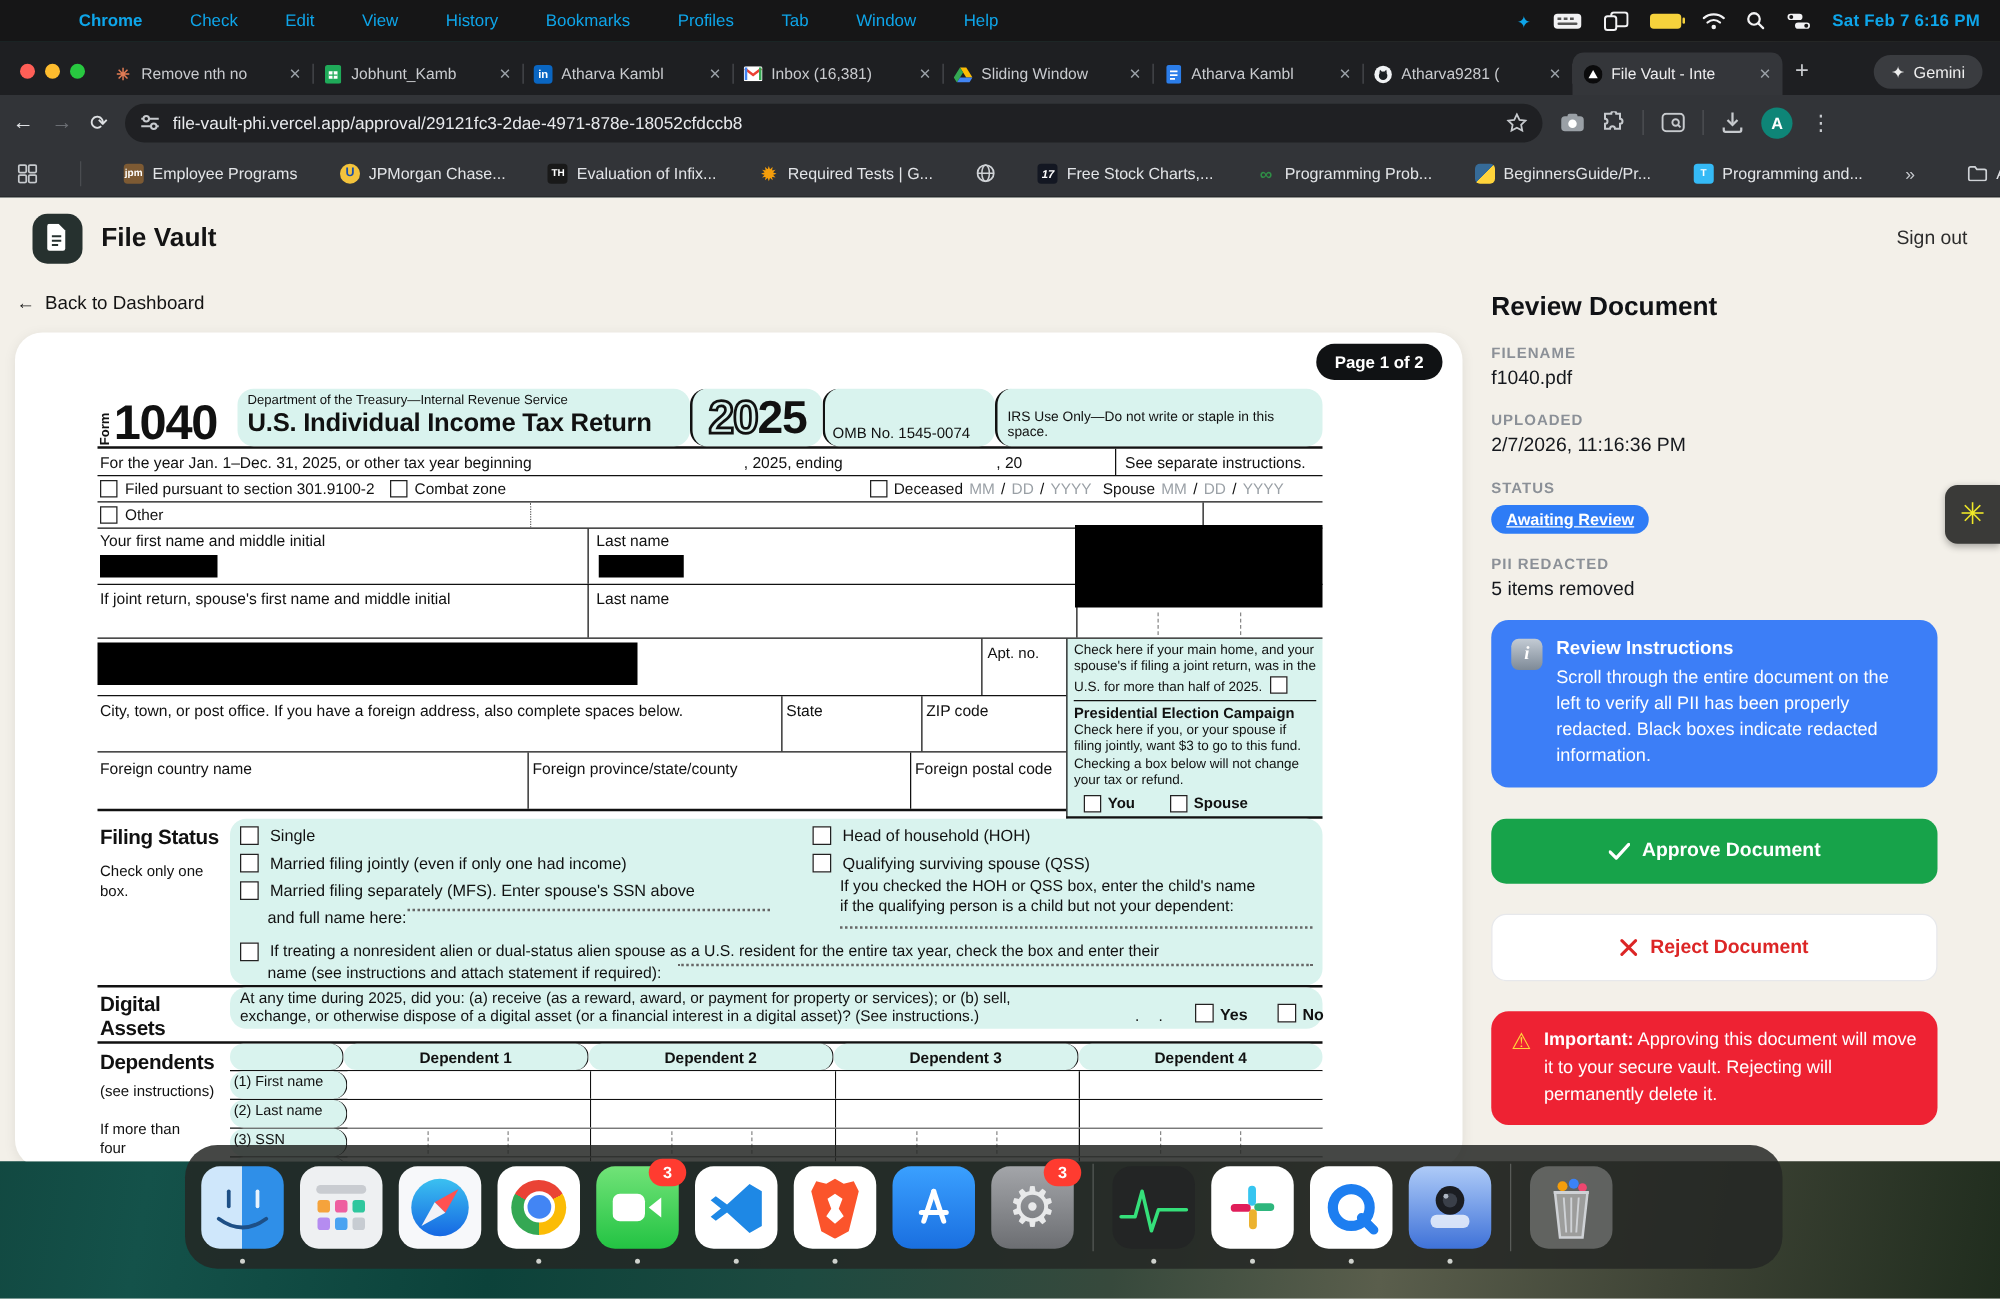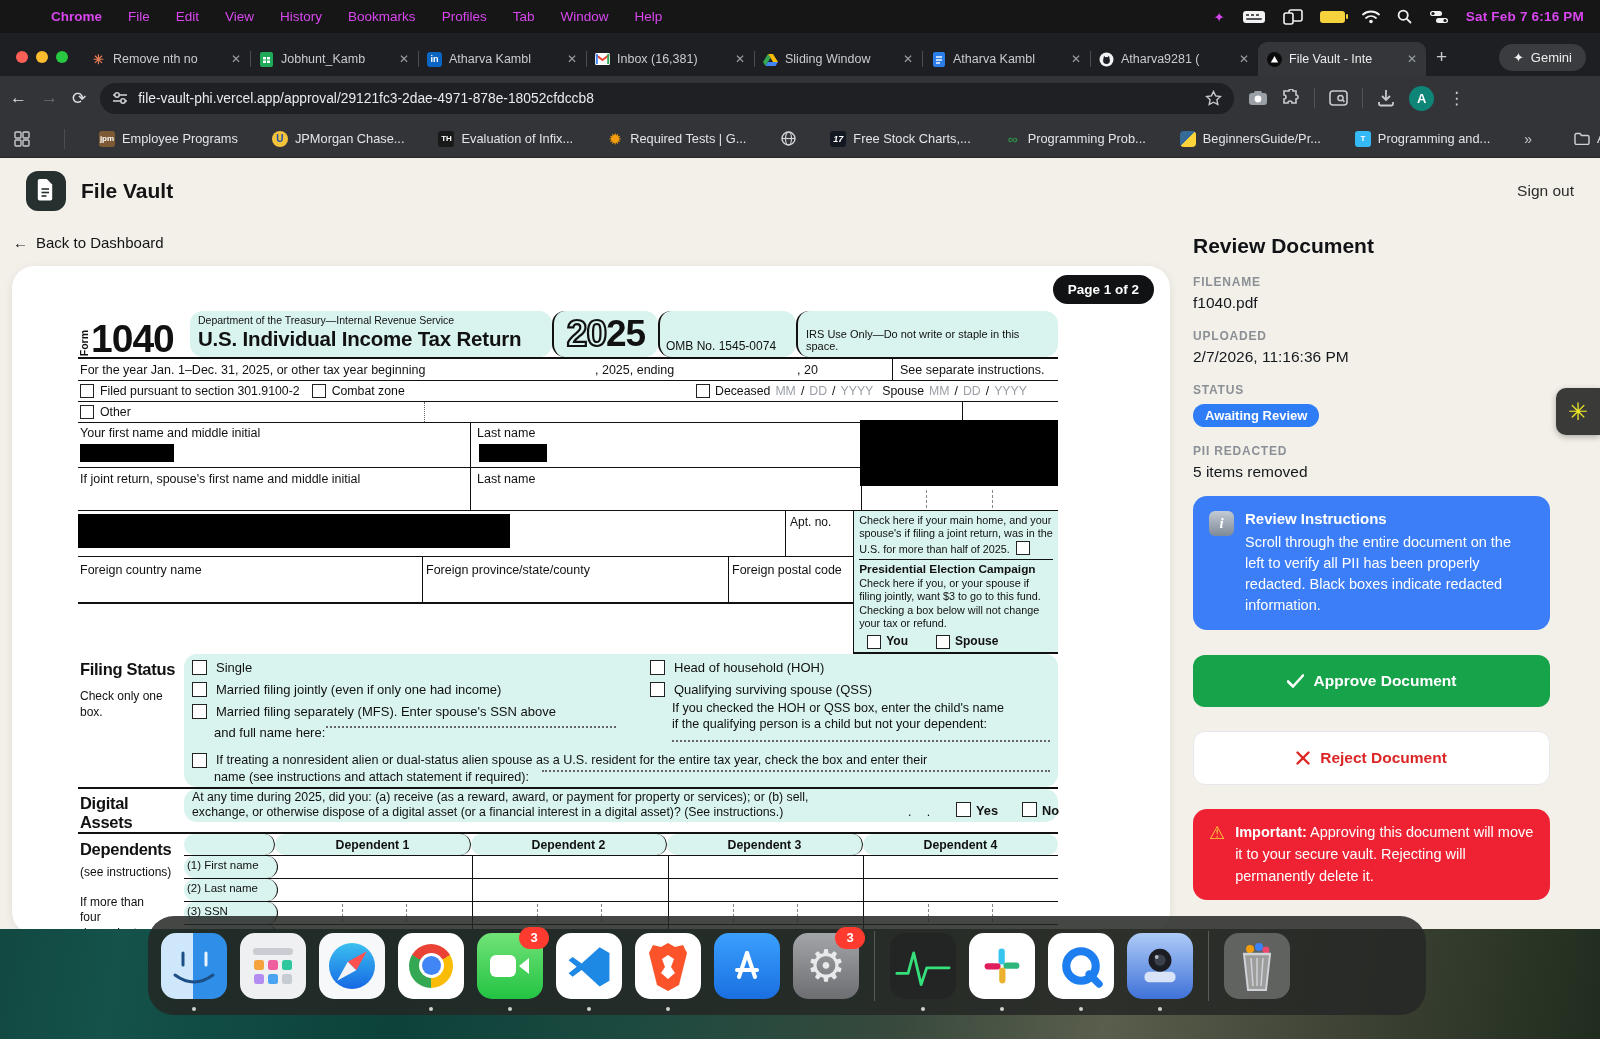--- a/index.html
+++ b/index.html
@@ -1,19 +1,19 @@
 <!DOCTYPE html>
 <html><head>
 <meta charset="utf-8">
 <style>
   html,body{margin:0;padding:0;width:1600px;height:1039px;overflow:hidden;font-family:"Liberation Sans",sans-serif;}
   .screen{position:relative;width:1600px;height:1039px;
     background:linear-gradient(100deg,#0f3d36 0%,#14524a 16%,#0c423a 32%,#1d4a40 46%,#37493c 60%,#5a5e4c 72%,#3f4436 85%,#202d1e 100%);}
   
-  .menubar{height:33px;background:#161617;display:flex;align-items:center;color:#d946ef;font-size:13.5px;padding:0 16px;gap:4px;}
+  .menubar{height:33px;background:#161617;display:flex;align-items:center;color:#0ea5e9;font-size:13.5px;padding:0 16px;gap:16px;}
   .mb-apple{font-size:15px;margin-right:20px;}
   .mb-item{padding:0 11px;}
   .mb-item.bold{font-weight:700;}
   .mb-right{margin-left:auto;display:flex;align-items:center;gap:17px;}
   .mb-ic{display:inline-flex;align-items:center;justify-content:center;}
   .batt{width:25px;height:12px;border-radius:3px;background:#f6d23c;position:relative;}
   .batt:after{content:"";position:absolute;right:-3px;top:3.5px;width:2px;height:5px;background:#f6d23c;border-radius:1px;}
   .clock{font-weight:600;letter-spacing:.2px;}
   
   .tabstrip{height:43px;background:#1e1f22;display:flex;align-items:flex-end;padding:0 8px 0 12px;}
@@ -120,21 +120,21 @@
   .dthead .c:last-child{border-right:none;}
   .dtrow{display:flex;height:22px;border-bottom:1px solid #111;font-size:11.5px;}
   .dtrow .lab{width:90px;border-right:1px solid #111;padding:3px 0 0 3px;font-weight:500;}
   .dtrow .c{flex:1;border-right:1px solid #111;background:#fff;position:relative;}
   .dtrow .c:last-child{border-right:none;}
   
   .review{position:absolute;left:1193px;top:76px;width:357px;}
   .rv-h{font-size:21px;font-weight:800;color:#101215;}
   .rv-lab{font-size:12px;font-weight:600;letter-spacing:.8px;color:#8b9097;margin-top:17px;}
   .rv-val{font-size:15.5px;color:#15181d;margin-top:5px;}
-  .pill{display:inline-block;background:#2e7cf6;color:#fff;font-size:13px;font-weight:700;padding:4px 12px;border-radius:999px;margin-top:7px;}
+  .pill{display:inline-block;background:#2e7cf6;color:#fff;font-size:13px;font-weight:700;padding:4px 12px;border-radius:999px;margin-top:7px;text-decoration:underline;}
   .infobox{margin-top:15px;background:#3c7ef7;border-radius:14px;padding:14px 16px;color:#fff;display:flex;gap:11px;}
   .i-ic{width:25px;height:25px;border-radius:6px;background:linear-gradient(#c3cbd4,#7e8a97);color:#fff;font-weight:700;font-style:italic;font-family:"Liberation Serif",serif;display:flex;align-items:center;justify-content:center;font-size:15px;flex:none;margin-top:1px;}
   .i-t{font-size:15px;font-weight:700;}
   .i-b{font-size:14.5px;line-height:1.45;margin-top:5px;}
   .btn-ap{margin-top:25px;height:52px;background:#17a34a;border-radius:12px;color:#fff;font-size:15.5px;font-weight:700;display:flex;align-items:center;justify-content:center;gap:10px;}
   .btn-rj{margin-top:24px;height:52px;background:#fff;border:1px solid #e7e8eb;border-radius:12px;color:#dc2626;font-size:15.5px;font-weight:700;display:flex;align-items:center;justify-content:center;gap:10px;}
   .warnbox{margin-top:24px;background:#ee2233;border-radius:14px;padding:13px 16px;color:#fff;font-size:14.5px;line-height:1.5;display:flex;gap:10px;}
   .w-ic{color:#ffd43b;font-size:18px;flex:none;line-height:1.3;}
   .fab{position:absolute;right:0;top:230px;width:44px;height:47px;background:#3a3a38;border-radius:10px 0 0 10px;display:flex;align-items:center;justify-content:center;color:#f0e927;font-size:24px;box-shadow:0 2px 6px rgba(0,0,0,.3);}
   
@@ -165,21 +165,21 @@
   .trash{background:rgba(240,240,245,.28);display:flex;align-items:center;justify-content:center;}
 </style>
 </head>
 <body>
 
 <div class="screen">
 
   <div class="menubar">
     <span class="mb-apple"></span>
     <span class="mb-item bold">Chrome</span>
-    <span class="mb-item">File</span>
+    <span class="mb-item">Check</span>
     <span class="mb-item">Edit</span>
     <span class="mb-item">View</span>
     <span class="mb-item">History</span>
     <span class="mb-item">Bookmarks</span>
     <span class="mb-item">Profiles</span>
     <span class="mb-item">Tab</span>
     <span class="mb-item">Window</span>
     <span class="mb-item">Help</span>
     <span class="mb-right">
       <span class="mb-ic">✦</span>
@@ -529,20 +529,27 @@
           </div>
         </div>
 
         <div class="fmid">
           <div class="fmidl">
             <div class="raddr">
               <div class="blk" style="left:0;top:3px;width:432px;height:34px;"></div>
               <span class="vline" style="left:707px;"></span>
               <span class="abslbl" style="left:712px;top:4px;font-size:12px;">Apt. no.</span>
             </div>
+            <div class="rcity">
+              <span class="abslbl" style="left:2px;top:5px;">City, town, or post office. If you have a foreign address, also complete spaces below.</span>
+              <span class="vline" style="left:547px;"></span>
+              <span class="abslbl" style="left:551px;top:5px;">State</span>
+              <span class="vline" style="left:659px;"></span>
+              <span class="abslbl" style="left:663px;top:5px;">ZIP code</span>
+            </div>
             <div class="rfor">
               <span class="abslbl" style="left:2px;top:6px;">Foreign country name</span>
               <span class="vline" style="left:344px;"></span>
               <span class="abslbl" style="left:348px;top:6px;">Foreign province/state/county</span>
               <span class="vline" style="left:650px;"></span>
               <span class="abslbl" style="left:654px;top:6px;">Foreign postal code</span>
             </div>
           </div>
           <div class="fmidr">
             <span>Check here if your main home, and your spouse's if filing a joint return, was in the U.S. for more than half of 2025.</span>

